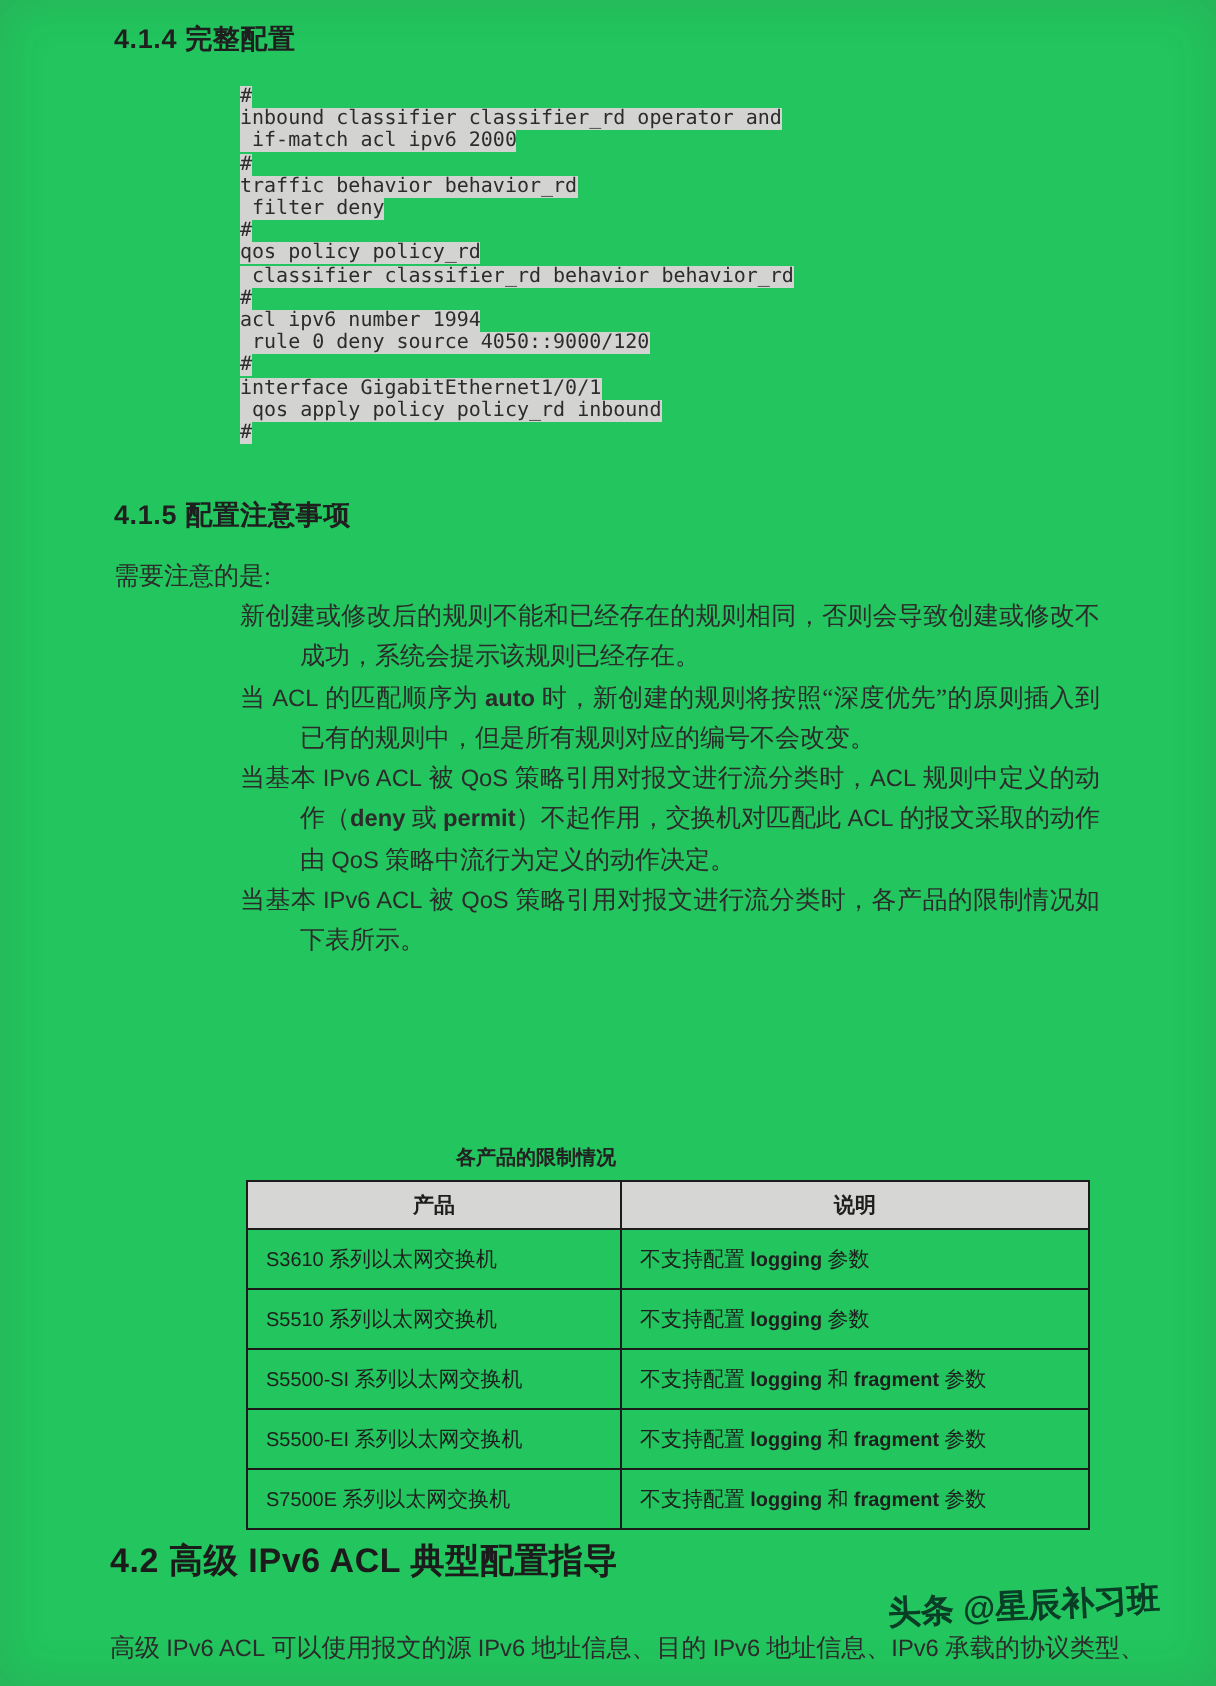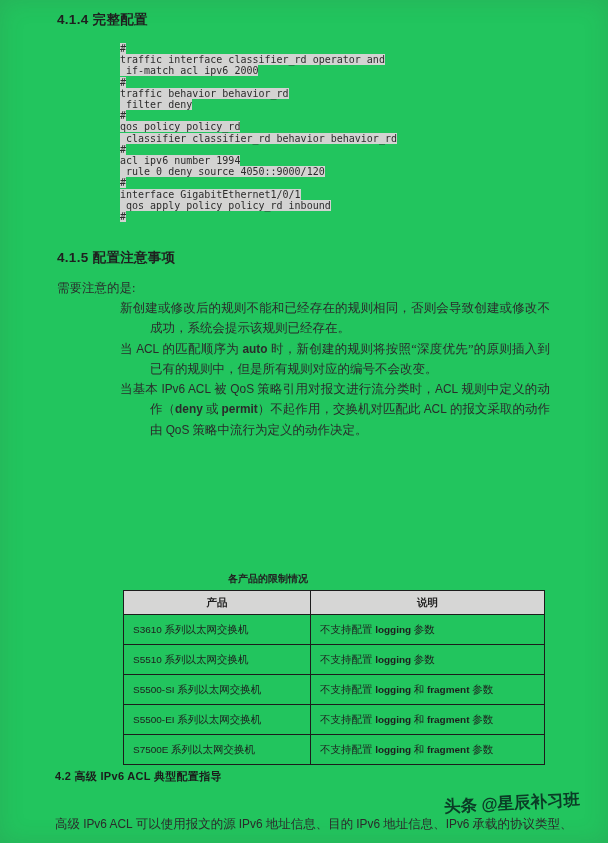--- a/index.html
+++ b/index.html
@@ -46,21 +46,21 @@
   .tbl th,.tbl td{ border:1.5px solid #1c1c1c; }
   .tbl th{
     background:var(--thbg); font-family:"Liberation Sans", sans-serif;
     font-weight:bold; height:21px; text-align:center; font-size:10.5px;
   }
   .tbl td{ height:25px; padding:2px 9px; }
   .tbl td.col-product{ width:168px; }
   .h-main{
     position:absolute; left:55px; top:769px;
     font-family:"Liberation Sans", sans-serif; font-weight:bold;
-    font-size:11px; color:#1b1b1b; letter-spacing:.3px;
+    font-size:17px; color:#1b1b1b; letter-spacing:.3px;
   }
   .closing{
     position:absolute; left:55px; top:816px; font-size:12.5px;
     color:#2b2b2b; white-space:nowrap;text-align:center;
   }
   .watermark{
     position:absolute; left:444px; top:796px;
     font-family:"Liberation Sans", sans-serif; font-weight:bold; font-size:16.5px;
     transform:rotate(-3deg); transform-origin:left center;
     mix-blend-mode:multiply; white-space:nowrap;
@@ -68,21 +68,21 @@
 </style>
 </head>
 <body>
 
 <div class="page">
 
   <div id="h414" class="h-sub">4.1.4 完整配置</div>
 
   <div class="code">
       <div class="code-line"><span class="hl">#</span></div>
-      <div class="code-line"><span class="hl">traffic interface classifier_rd operator and</span></div>
+      <div class="code-line"><span class="hl">inbound classifier classifier_rd operator and</span></div>
       <div class="code-line"><span class="hl"> if-match acl ipv6 2000</span></div>
       <div class="code-line"><span class="hl">#</span></div>
       <div class="code-line"><span class="hl">traffic behavior behavior_rd</span></div>
       <div class="code-line"><span class="hl"> filter deny</span></div>
       <div class="code-line"><span class="hl">#</span></div>
       <div class="code-line"><span class="hl">qos policy policy_rd</span></div>
       <div class="code-line"><span class="hl"> classifier classifier_rd behavior behavior_rd</span></div>
       <div class="code-line"><span class="hl">#</span></div>
       <div class="code-line"><span class="hl">acl ipv6 number 1994</span></div>
       <div class="code-line"><span class="hl"> rule 0 deny source 4050::9000/120</span></div>
@@ -93,20 +93,21 @@
     </div>
 
   <div id="h415" class="h-sub">4.1.5 配置注意事项</div>
 
   <div class="intro">需要注意的是:</div>
 
   <div class="notes">
       <div class="note-item">新创建或修改后的规则不能和已经存在的规则相同，否则会导致创建或修改不成功，系统会提示该规则已经存在。</div>
       <div class="note-item">当 <span class="lat">ACL</span> 的匹配顺序为 <b class="kw">auto</b> 时，新创建的规则将按照“深度优先”的原则插入到已有的规则中，但是所有规则对应的编号不会改变。</div>
       <div class="note-item">当基本 <span class="lat">IPv6 ACL</span> 被 <span class="lat">QoS</span> 策略引用对报文进行流分类时，<span class="lat">ACL</span> 规则中定义的动作（<b class="kw">deny</b> 或 <b class="kw">permit</b>）不起作用，交换机对匹配此 <span class="lat">ACL</span> 的报文采取的动作由 <span class="lat">QoS</span> 策略中流行为定义的动作决定。</div>
+      <div class="note-item">当基本 <span class="lat">IPv6 ACL</span> 被 <span class="lat">QoS</span> 策略引用对报文进行流分类时，各产品的限制情况如下表所示。</div>
     </div>
 
   <div class="tbl-caption">各产品的限制情况</div>
 
   <table class="tbl">
     <thead>
       <tr>
         <th>产品</th>
         <th>说明</th>
       </tr>

